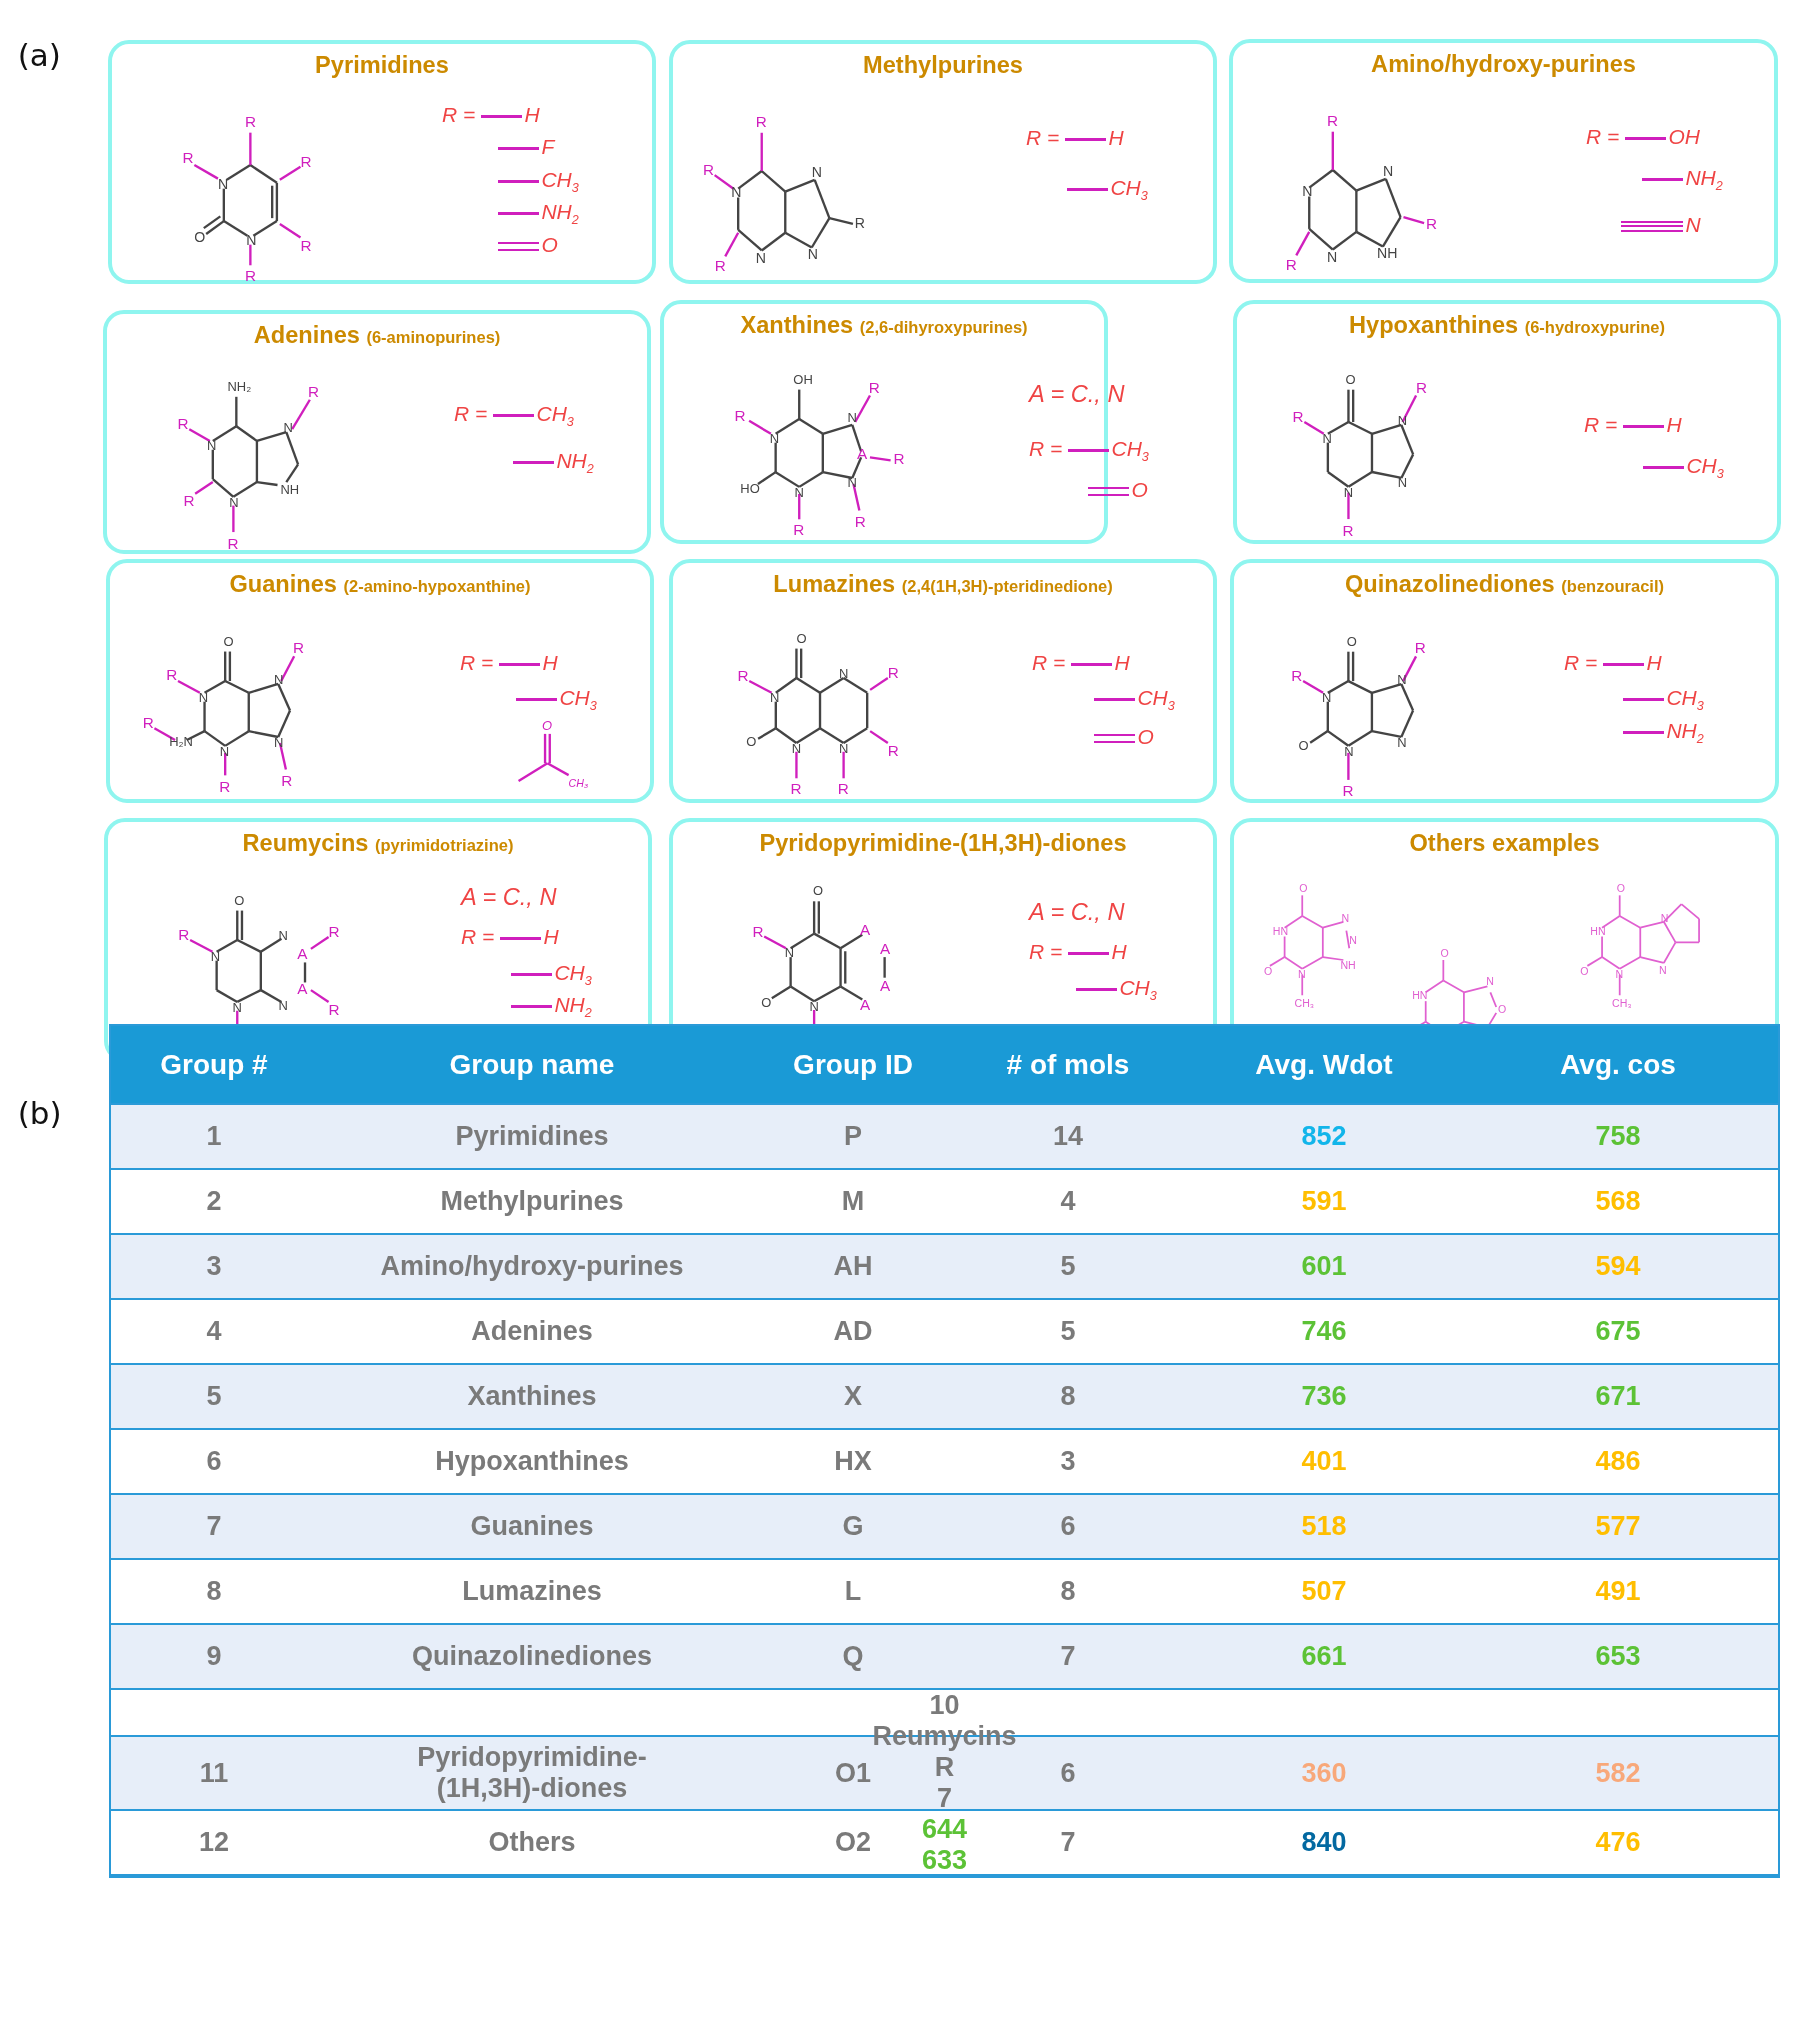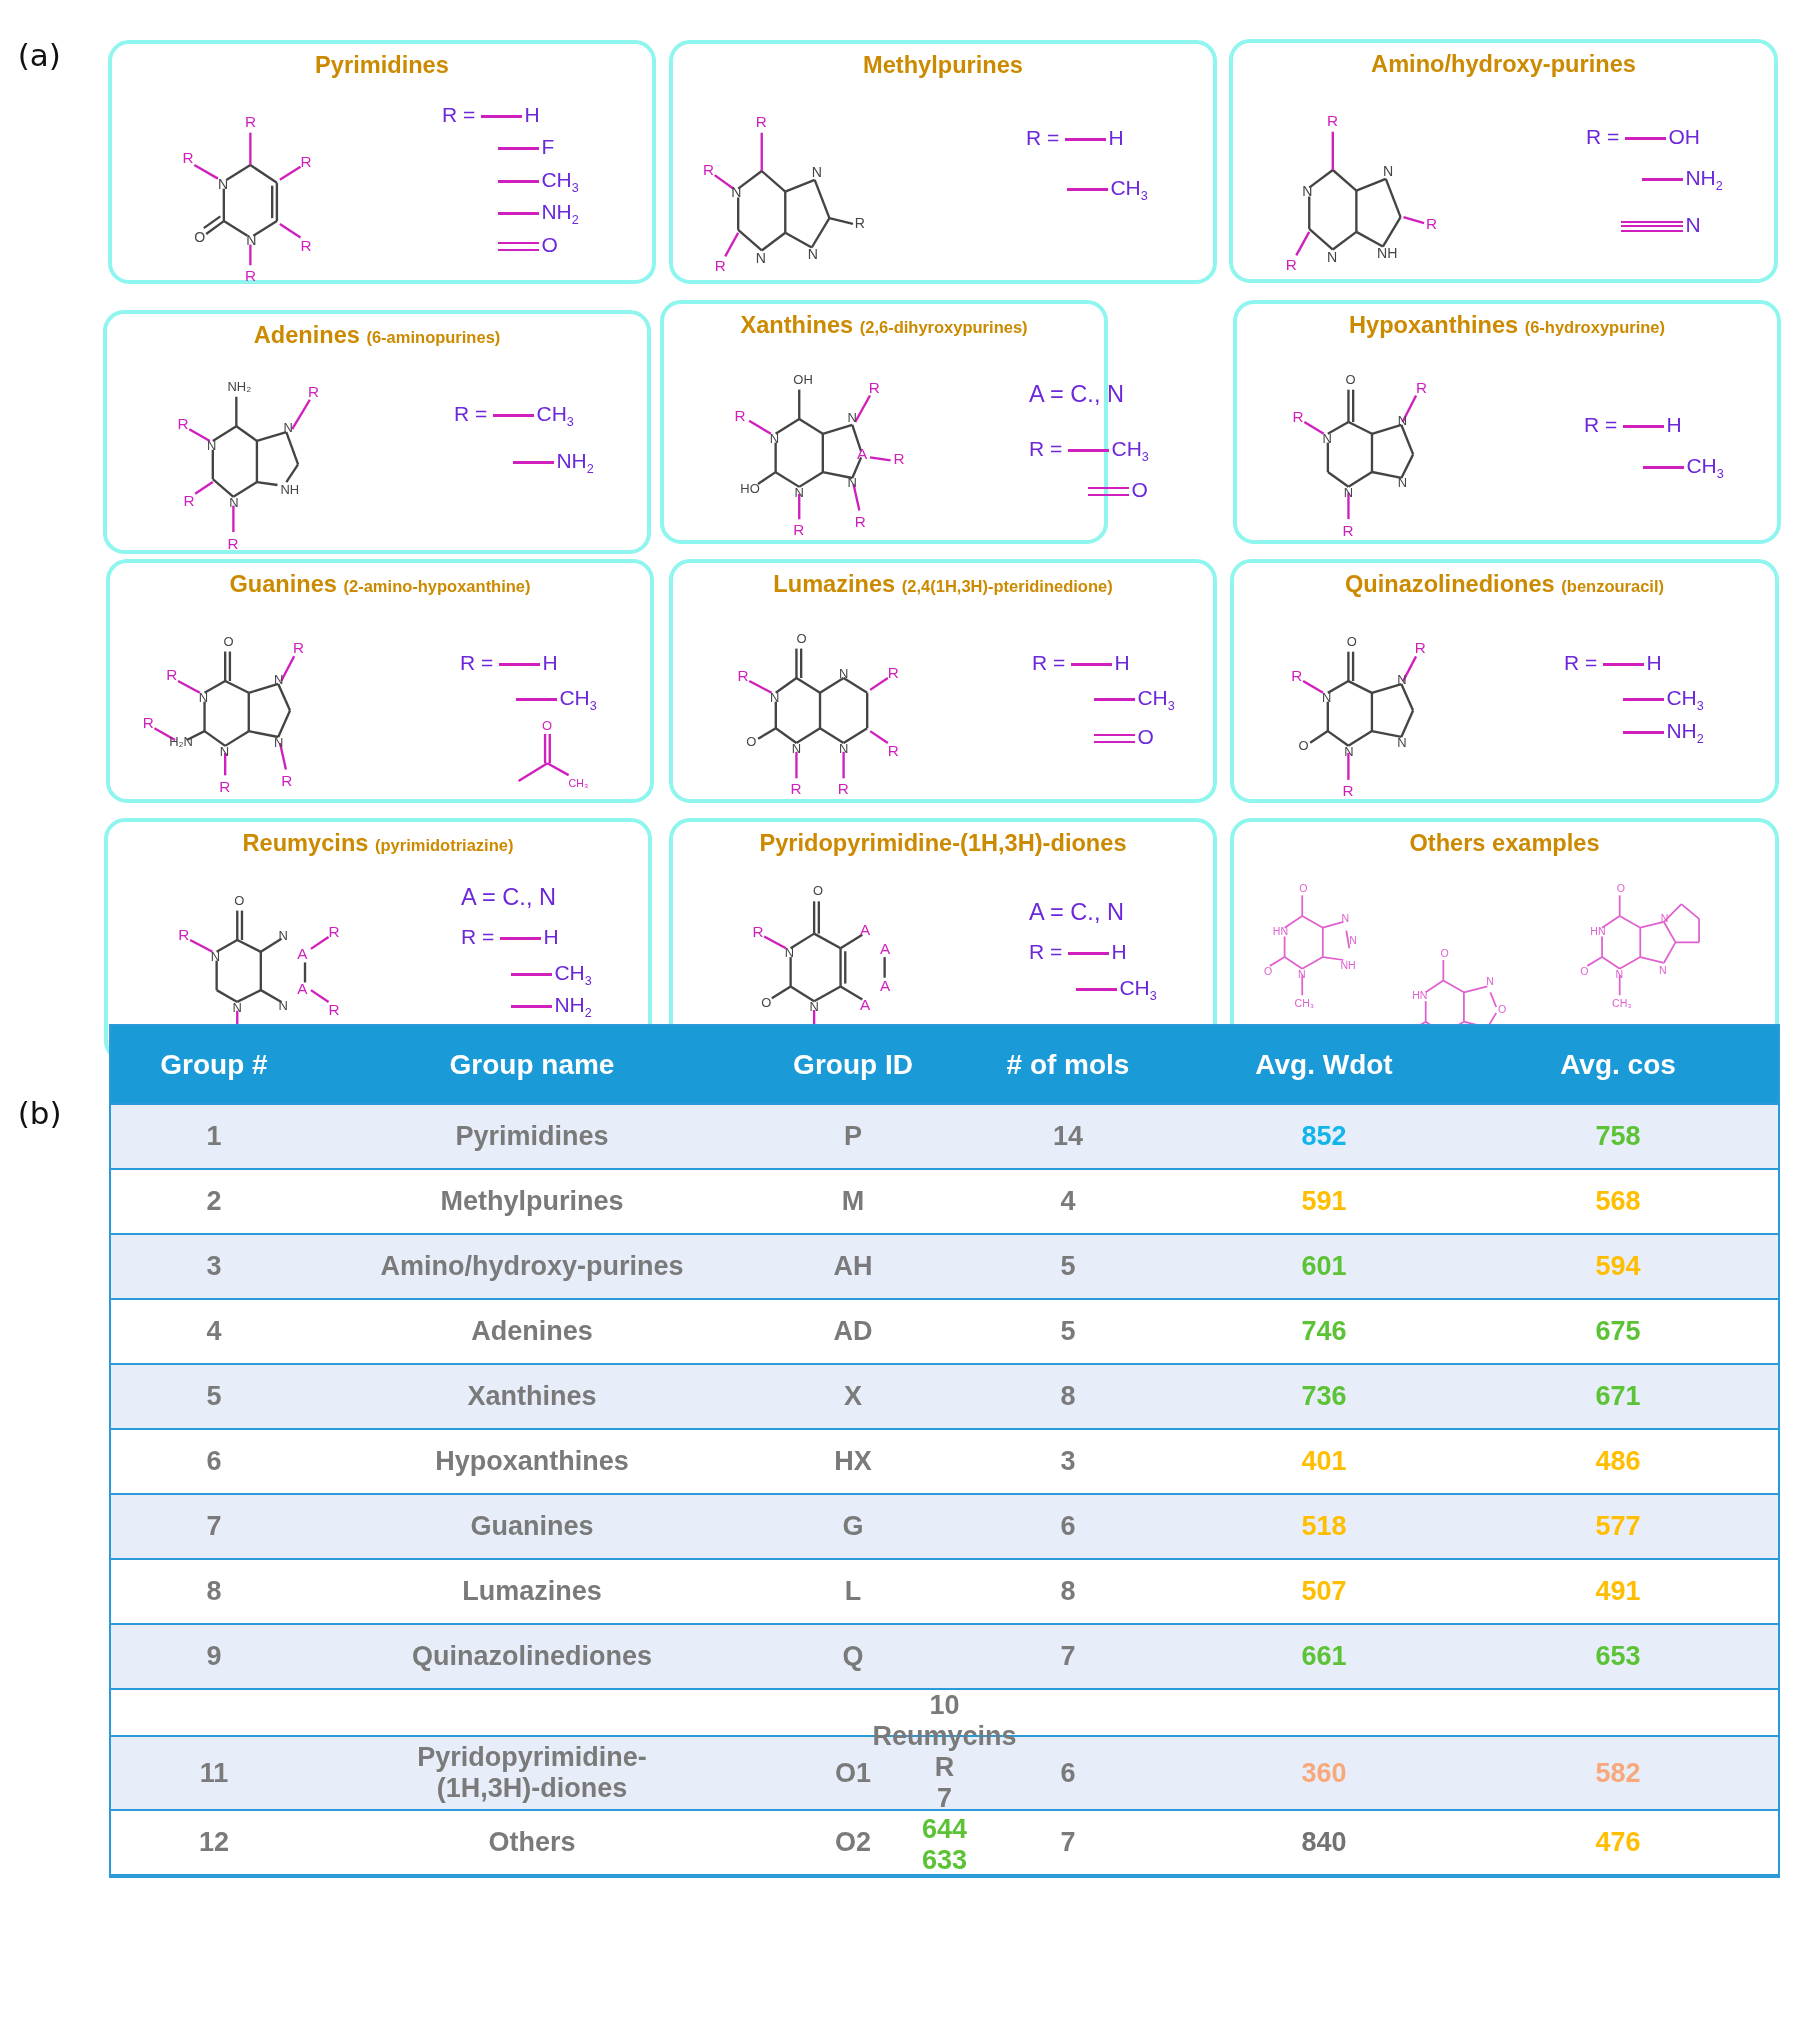--- a/index.html
+++ b/index.html
@@ -2,21 +2,21 @@
 <html style="font-size:9.4px"><head>
 <meta charset="utf-8">
 <style>
   html,body{margin:0;padding:0;background:#ffffff;}
   body{width:1812px;height:2035px;position:relative;overflow:hidden;font-family:"Liberation Sans","DejaVu Sans",sans-serif;}
   .panel-label{position:absolute;font-size:31px;color:#111;font-family:"DejaVu Sans",sans-serif;}
   .panel{position:absolute;border:4.1px solid #8ff5ef;border-radius:21px;background:#fff;box-sizing:border-box;}
   .ptitle{position:absolute;left:0;right:0;top:8.2px;text-align:center;color:#cc8a00;font-weight:bold;font-size:23.6px;white-space:nowrap;}
   .ptitle .sub{font-size:16.5px;}
   .mol{position:absolute;}
-  .subs{position:absolute;color:#6d28d9;font-size:21px;}
+  .subs{position:absolute;color:#ef4444;font-size:21px;font-style:italic;}
   .subs .line{position:absolute;white-space:nowrap;}
   .bond{display:inline-block;width:41px;height:2.9px;background:#d01fbd;vertical-align:middle;margin-right:2.4px;}
   .dbond{display:inline-block;width:41px;height:8.2px;border-top:2.9px solid #d01fbd;border-bottom:2.9px solid #d01fbd;vertical-align:middle;margin-right:2.4px;box-sizing:border-box;}
   .tbond{display:inline-block;width:41px;height:11.8px;border-top:2.4px solid #d01fbd;border-bottom:2.4px solid #d01fbd;vertical-align:middle;margin-right:2.4px;box-sizing:border-box;position:relative;}
   .tbond::after{content:"";position:absolute;left:0;right:0;top:2.4px;height:2.4px;background:#d01fbd;}
   sub{font-size:0.6em;}
   
   .table{position:absolute;left:109px;top:1024px;width:1671px;border:2.9px solid #2a9ad8;box-sizing:border-box;}
   .trow{display:flex;align-items:center;border-bottom:2.9px solid #2a9ad8;box-sizing:border-box;}
   .trow.head{background:#1a9ad6;height:79px;}
@@ -708,18 +708,18 @@
         <div class="cell c3">O1</div>
         <div class="cell c4">6</div>
         <div class="cell c5" style="color: rgb(248, 168, 122);">360</div>
         <div class="cell c6" style="color: rgb(248, 168, 122);">582</div>
       </div>
       <div class="trow even" style="height: 65px;">
         <div class="cell c1">12</div>
         <div class="cell c2">Others</div>
         <div class="cell c3">O2</div>
         <div class="cell c4">7</div>
-        <div class="cell c5" style="color: #737373;">840</div>
+        <div class="cell c5" style="color: #0369a1;">840</div>
         <div class="cell c6" style="color: rgb(255, 190, 0);">476</div>
       </div>
     </div>
 </div>
 
 
 </body></html>

